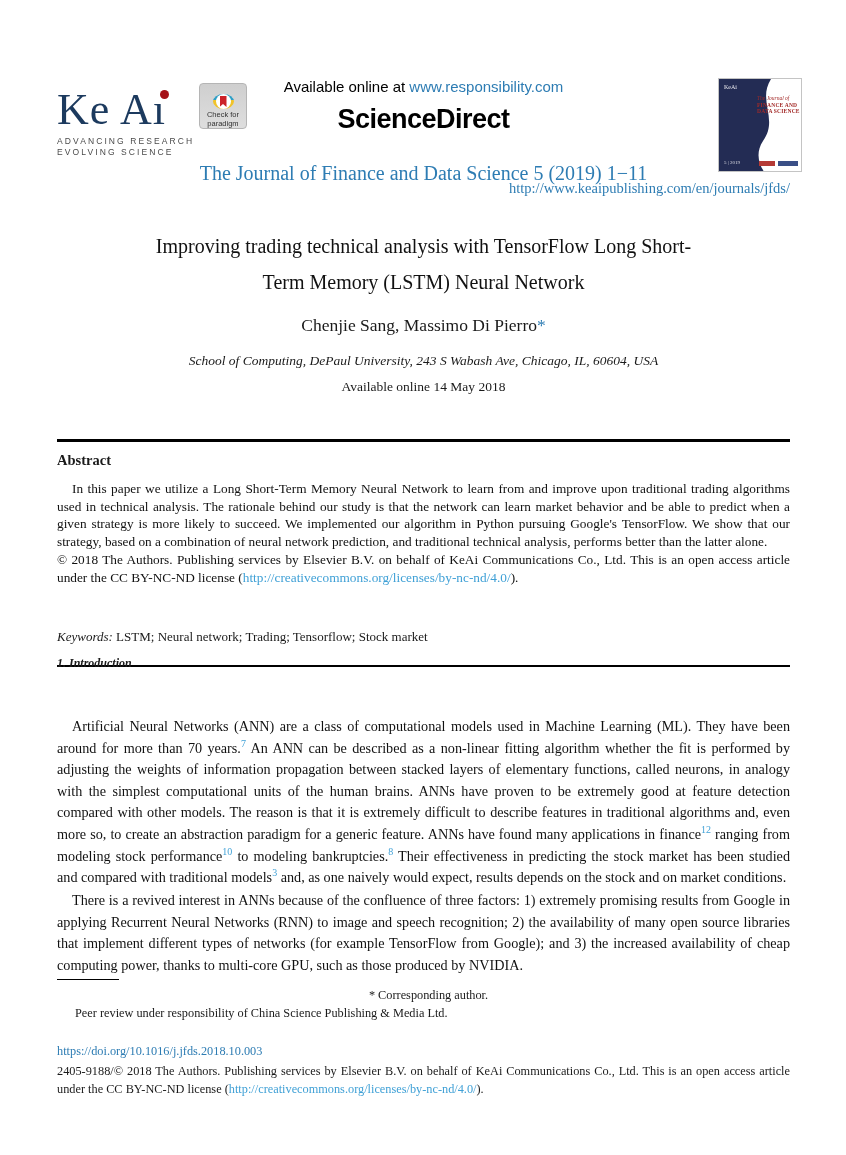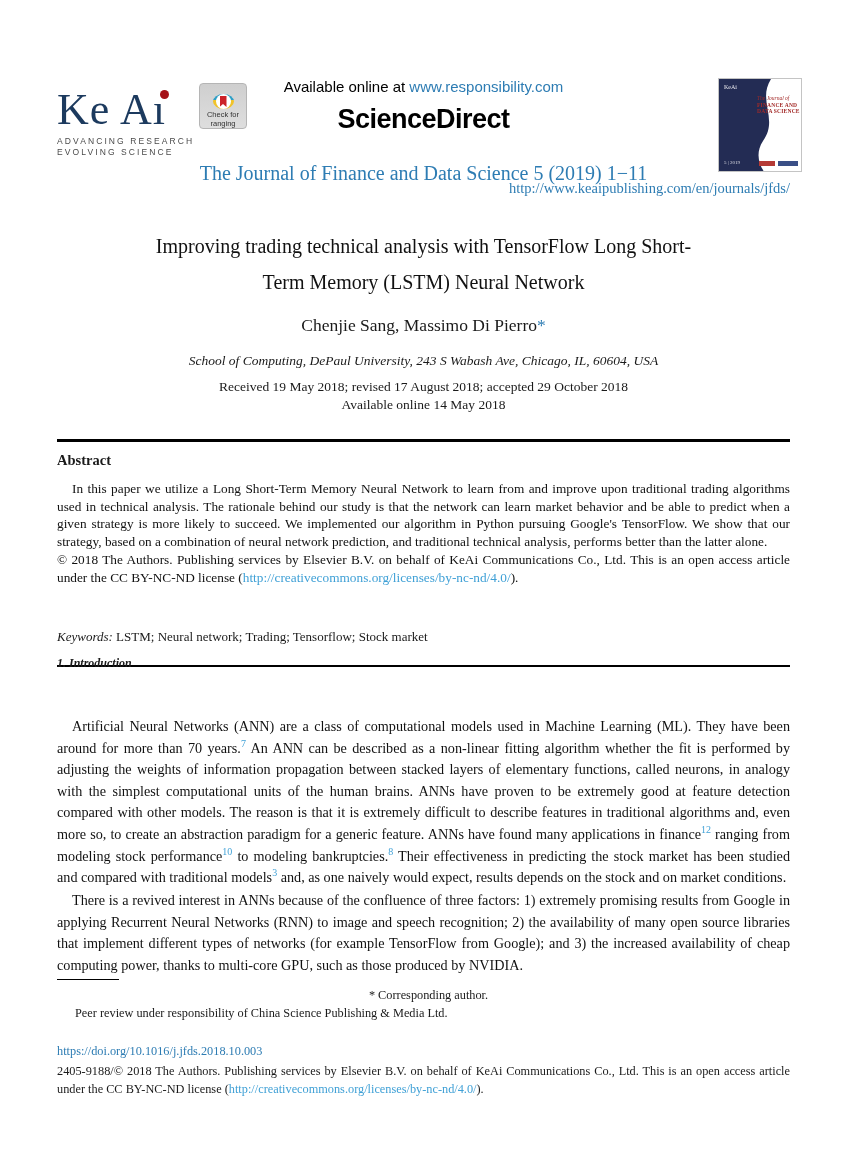--- a/index.html
+++ b/index.html
@@ -110,21 +110,21 @@
   </div>
 
   <div class="check-badge">
     <div class="cb-ring">
       <div class="cb-inner">
           <div class="cb-mark"></div>
         </div>
     </div>
     <div class="cb-text">
       <div>Check for</div>
-      <div>ranging</div>
+      <div>paradigm</div>
     </div>
   </div>
 
   <div class="avail-line"><span>Available online at </span><a class="lnk">www.responsibility.com</a></div>
 
   <div class="sd-logo">ScienceDirect</div>
 
   <div class="journal-line lnk">The Journal of Finance and Data Science 5 (2019) 1−11</div>
   <a class="journal-url">http://www.keaipublishing.com/en/journals/jfds/</a>
 
@@ -148,21 +148,20 @@
   <div class="col title">
     <div>Improving trading technical analysis with TensorFlow Long Short-</div>
     <div>Term Memory (LSTM) Neural Network</div>
   </div>
 
   <div class="col authors"><span>Chenjie Sang, Massimo Di Pierro</span><a class="lnk">*</a></div>
 
   <div class="col affil">School of Computing, DePaul University, 243 S Wabash Ave, Chicago, IL, 60604, USA</div>
 
   <div class="col dates">
-    <div>Received 19 May 2018; revised 17 August 2018; accepted 29 October 2018</div>
     <div>Available online 14 May 2018</div>
   </div>
 
   <div class="rule rule-abstract"></div>
   <div class="col abs-head">Abstract</div>
 
   <div class="col abs-body">
     <div class="indent">In this paper we utilize a Long Short-Term Memory Neural Network to learn from and improve upon traditional trading algorithms used in technical analysis. The rationale behind our study is that the network can learn market behavior and be able to predict when a given strategy is more likely to succeed. We implemented our algorithm in Python pursuing Google's TensorFlow. We show that our strategy, based on a combination of neural network prediction, and traditional technical analysis, performs better than the latter alone.</div>
     <div><span>© 2018 The Authors. Publishing services by Elsevier B.V. on behalf of KeAi Communications Co., Ltd. This is an open access article under the CC BY-NC-ND license (</span><a class="lnk-light">http://creativecommons.org/licenses/by-nc-nd/4.0/</a><span>).</span></div>
   </div>

